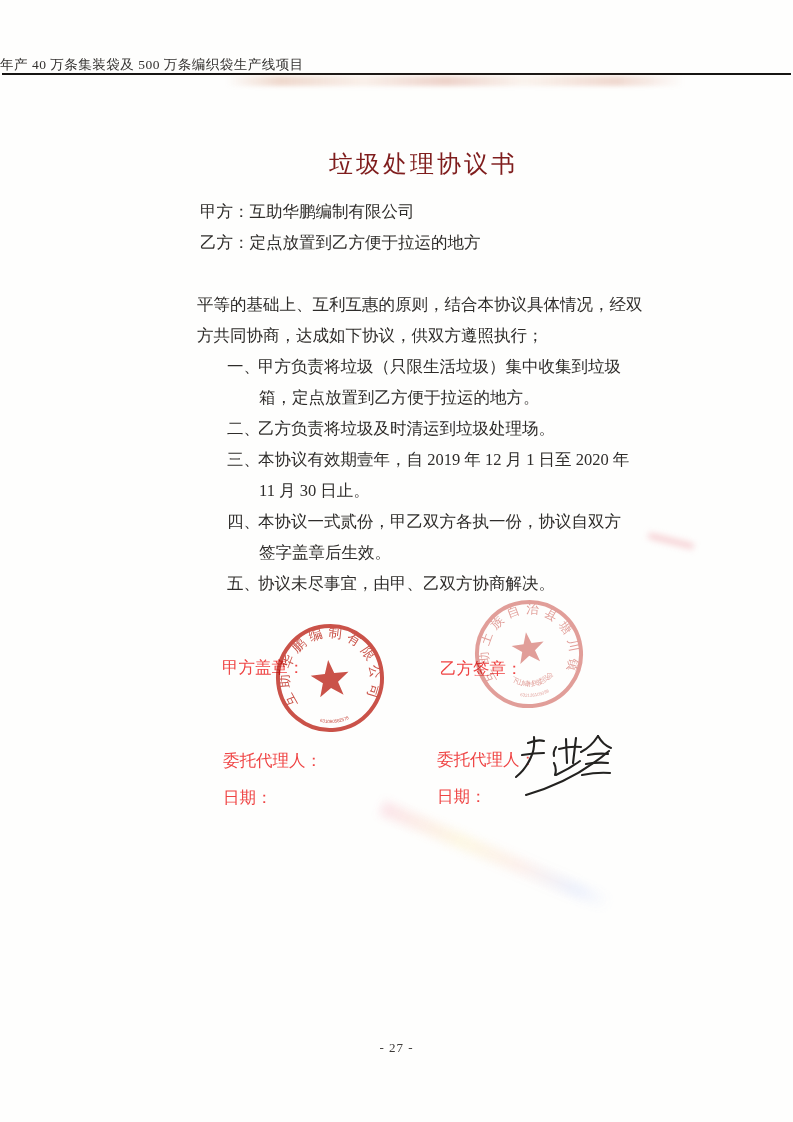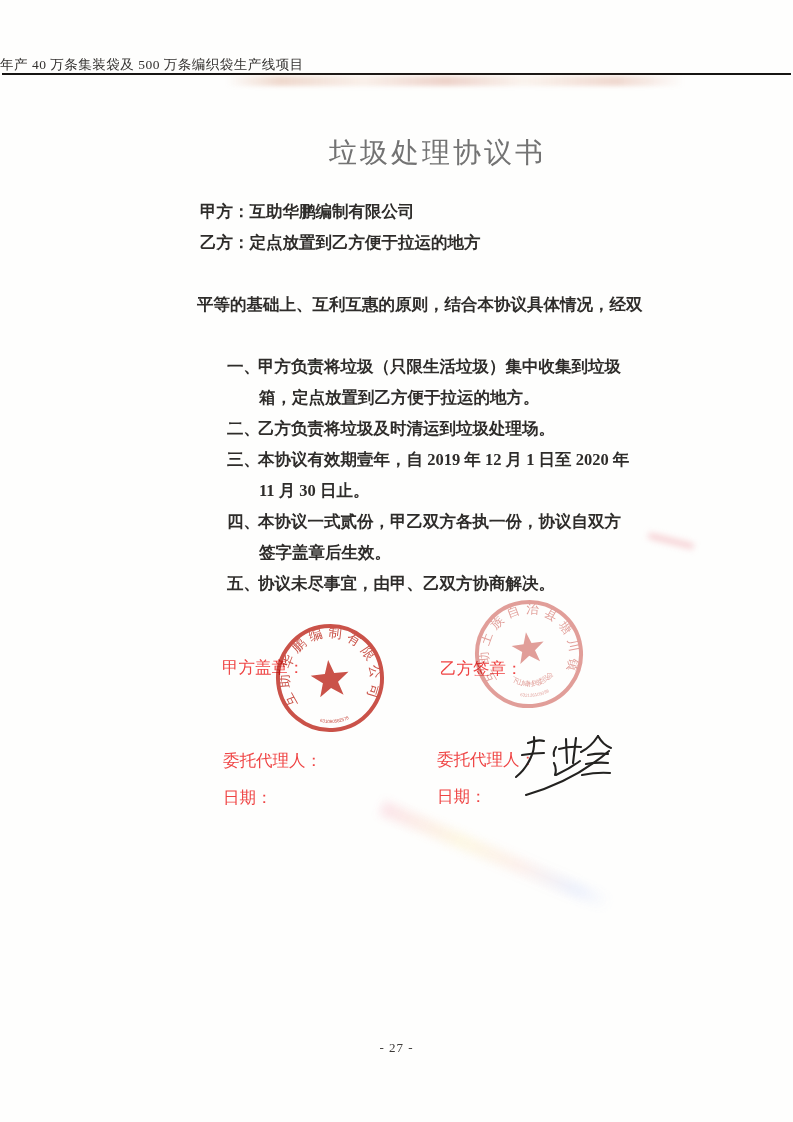--- a/index.html
+++ b/index.html
@@ -37,27 +37,27 @@
       rgba(242,150,175,.34) 0%, rgba(250,225,140,.30) 35%,
       rgba(245,170,150,.22) 60%, rgba(150,175,245,.22) 85%, rgba(150,175,245,0) 100%);
     filter:blur(5px);opacity:.75;
   }
   .wisp{
     left:648px;top:538px;width:46px;height:6px;transform:rotate(14deg);
     background:rgba(235,140,150,.40);filter:blur(3px);
   }
 
   .doc-title{
-    position:absolute;top:134px;left:329px;
-    font-size:28px;letter-spacing:3px;color:#737373;white-space:nowrap;
+    position:absolute;top:148px;left:329px;
+    font-size:24px;letter-spacing:3px;color:#7f1d1d;white-space:nowrap;
   }
 
   .ln{
     position:absolute;font-size:16.5px;line-height:19px;
-    color:#2e2c2a;white-space:nowrap;font-weight:bold;
+    color:#2e2c2a;white-space:nowrap;
   }
   .cnum{display:inline-block;width:31px;}
 
   .seal-label{position:absolute;font-size:16.5px;color:#ef4444;white-space:nowrap;}
 
   .stamp{position:absolute;width:150px;height:150px;mix-blend-mode:multiply;}
   .stamp-a{left:255px;top:603px;opacity:.88;}
   .stamp-b{left:454px;top:579px;opacity:.60;}
   .stamp svg{display:block;}
 
@@ -77,20 +77,21 @@
   <div class="header-title">年产 40 万条集装袋及 500 万条编织袋生产线项目</div>
   <div class="header-rule"></div>
   <div class="artifact band"></div>
 
   <div class="doc-title">垃圾处理协议书</div>
 
   <div class="ln" style="top:202px;left:200px">甲方：互助华鹏编制有限公司</div>
   <div class="ln" style="top:233px;left:200px">乙方：定点放置到乙方便于拉运的地方</div>
 
   <div class="ln" style="top:295px;left:197px">平等的基础上、互利互惠的原则，结合本协议具体情况，经双</div>
+  <div class="ln" style="top:326px;left:197px">方共同协商，达成如下协议，供双方遵照执行；</div>
 
   <div class="ln" style="top:357px;left:227px"><span class="cnum">一、</span><span>甲方负责将垃圾（只限生活垃圾）集中收集到垃圾</span></div>
   <div class="ln" style="top:419px;left:227px"><span class="cnum">二、</span><span>乙方负责将垃圾及时清运到垃圾处理场。</span></div>
 
   <div class="ln" style="top:388px;left:259px">箱，定点放置到乙方便于拉运的地方。</div>
 
   <div class="ln" style="top:450px;left:227px"><span class="cnum">三、</span><span>本协议有效期壹年，自 2019 年 12 月 1 日至 2020 年</span></div>
   <div class="ln" style="top:481px;left:259px">11 月 30 日止。</div>
 
   <div class="ln" style="top:512px;left:227px"><span class="cnum">四、</span><span>本协议一式贰份，甲乙双方各执一份，协议自双方</span></div>

